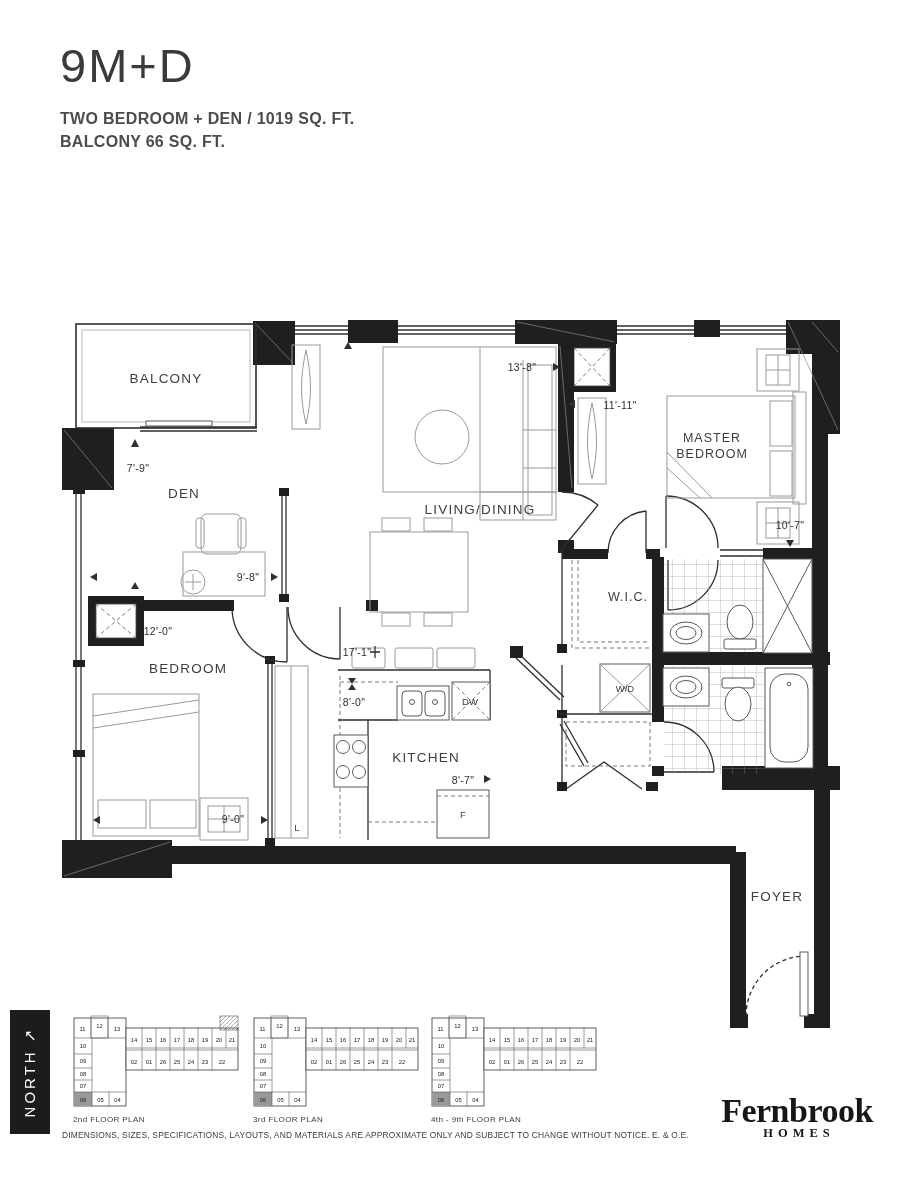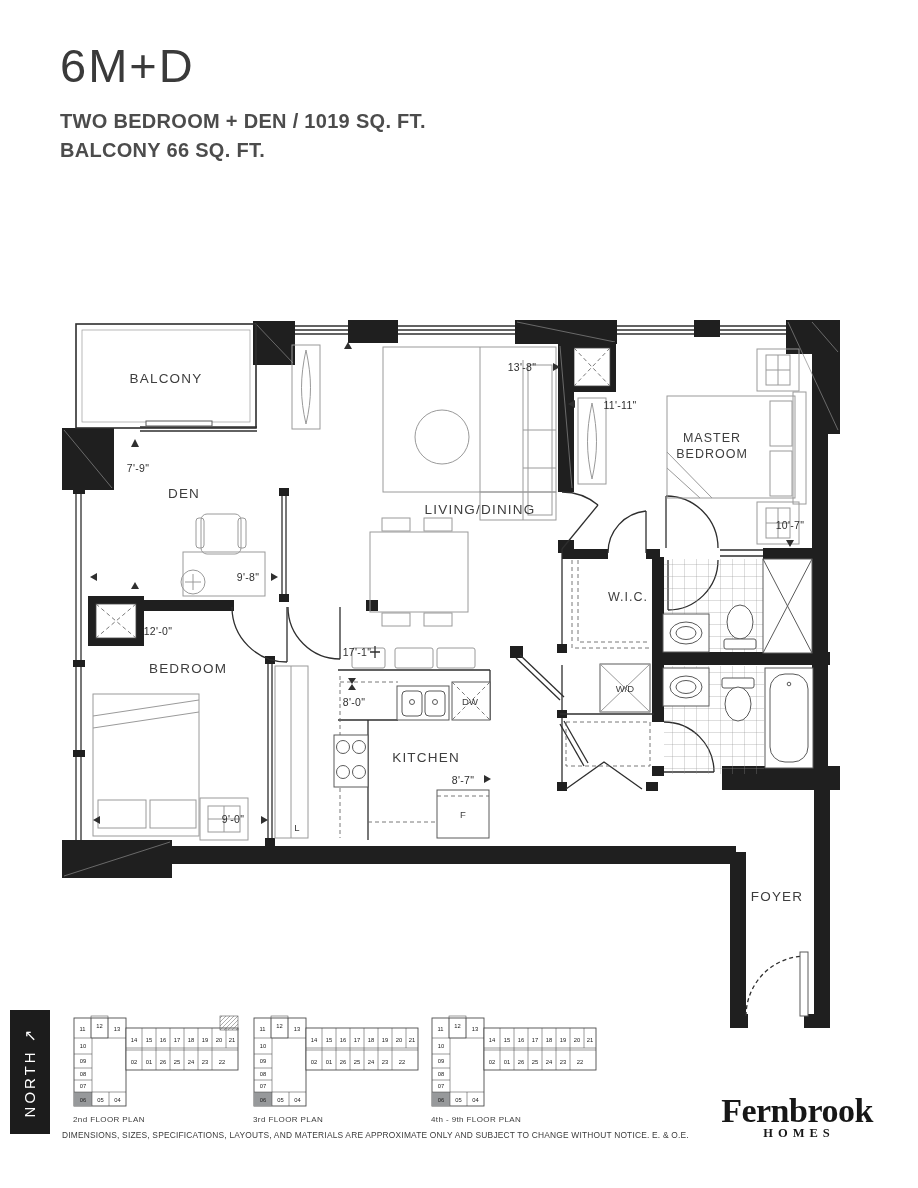--- a/index.html
+++ b/index.html
@@ -1,21 +1,21 @@
 <!DOCTYPE html>
 <html><head>
 <meta charset="utf-8">
 <style>
   html,body{margin:0;padding:0;background:#fff;}
   .page{position:relative;width:918px;height:1188px;background:#fff;overflow:hidden;
         font-family:"Liberation Sans",sans-serif;}
   .hdr{position:absolute;left:60px;top:38px;}
   .hdr h1{margin:0;font-size:47px;font-weight:300;letter-spacing:2px;color:#3a3a3a;
           font-family:"Liberation Sans",sans-serif;}
-  .hdr .sub{margin-top:14px;font-size:20px;font-weight:bold;color:#4c4c4c;line-height:1.45;
+  .hdr .sub{margin-top:14px;font-size:16px;font-weight:bold;color:#4c4c4c;line-height:1.45;
             letter-spacing:.3px;}
   svg{position:absolute;left:0;top:0;}
   svg text{font-family:"Liberation Sans",sans-serif;}
   .lbl{font-size:13.5px;fill:#3e3e3e;letter-spacing:1.2px;text-anchor:middle;}
   .lbl2{font-size:12.5px;fill:#3e3e3e;letter-spacing:1px;text-anchor:middle;}
   .sm{font-size:9.5px;fill:#3e3e3e;text-anchor:middle;}
   .dim{font-size:10.5px;fill:#2f2f2f;text-anchor:middle;letter-spacing:.3px;}
   .w{fill:#1f1f1f;}
   .ln{stroke:#2e2e2e;stroke-width:1.3;fill:none;}
   .thin{stroke:#9a9a9a;stroke-width:1;fill:none;}
@@ -33,21 +33,21 @@
   .logo2{font-family:"Liberation Serif",serif;font-weight:bold;font-size:12.5px;fill:#171717;
          text-anchor:middle;letter-spacing:5px;}
   .disc{font-size:8.4px;fill:#3a3a3a;letter-spacing:.2px;}
 </style>
 </head>
 <body>
 
 <div class="page">
 
   <div class="hdr">
-    <h1>6M+D</h1>
+    <h1>9M+D</h1>
     <div class="sub">
       <div>TWO BEDROOM + DEN / 1019 SQ. FT.</div>
       <div>BALCONY 66 SQ. FT.</div>
     </div>
   </div>
 
   <svg width="918" height="1188" viewBox="0 0 918 1188">
     <defs>
       <pattern id="tile" width="12" height="12" patternUnits="userSpaceOnUse">
         <path d="M12 0H0V12" stroke="#8f8f8f" stroke-width=".6" fill="none"></path>

